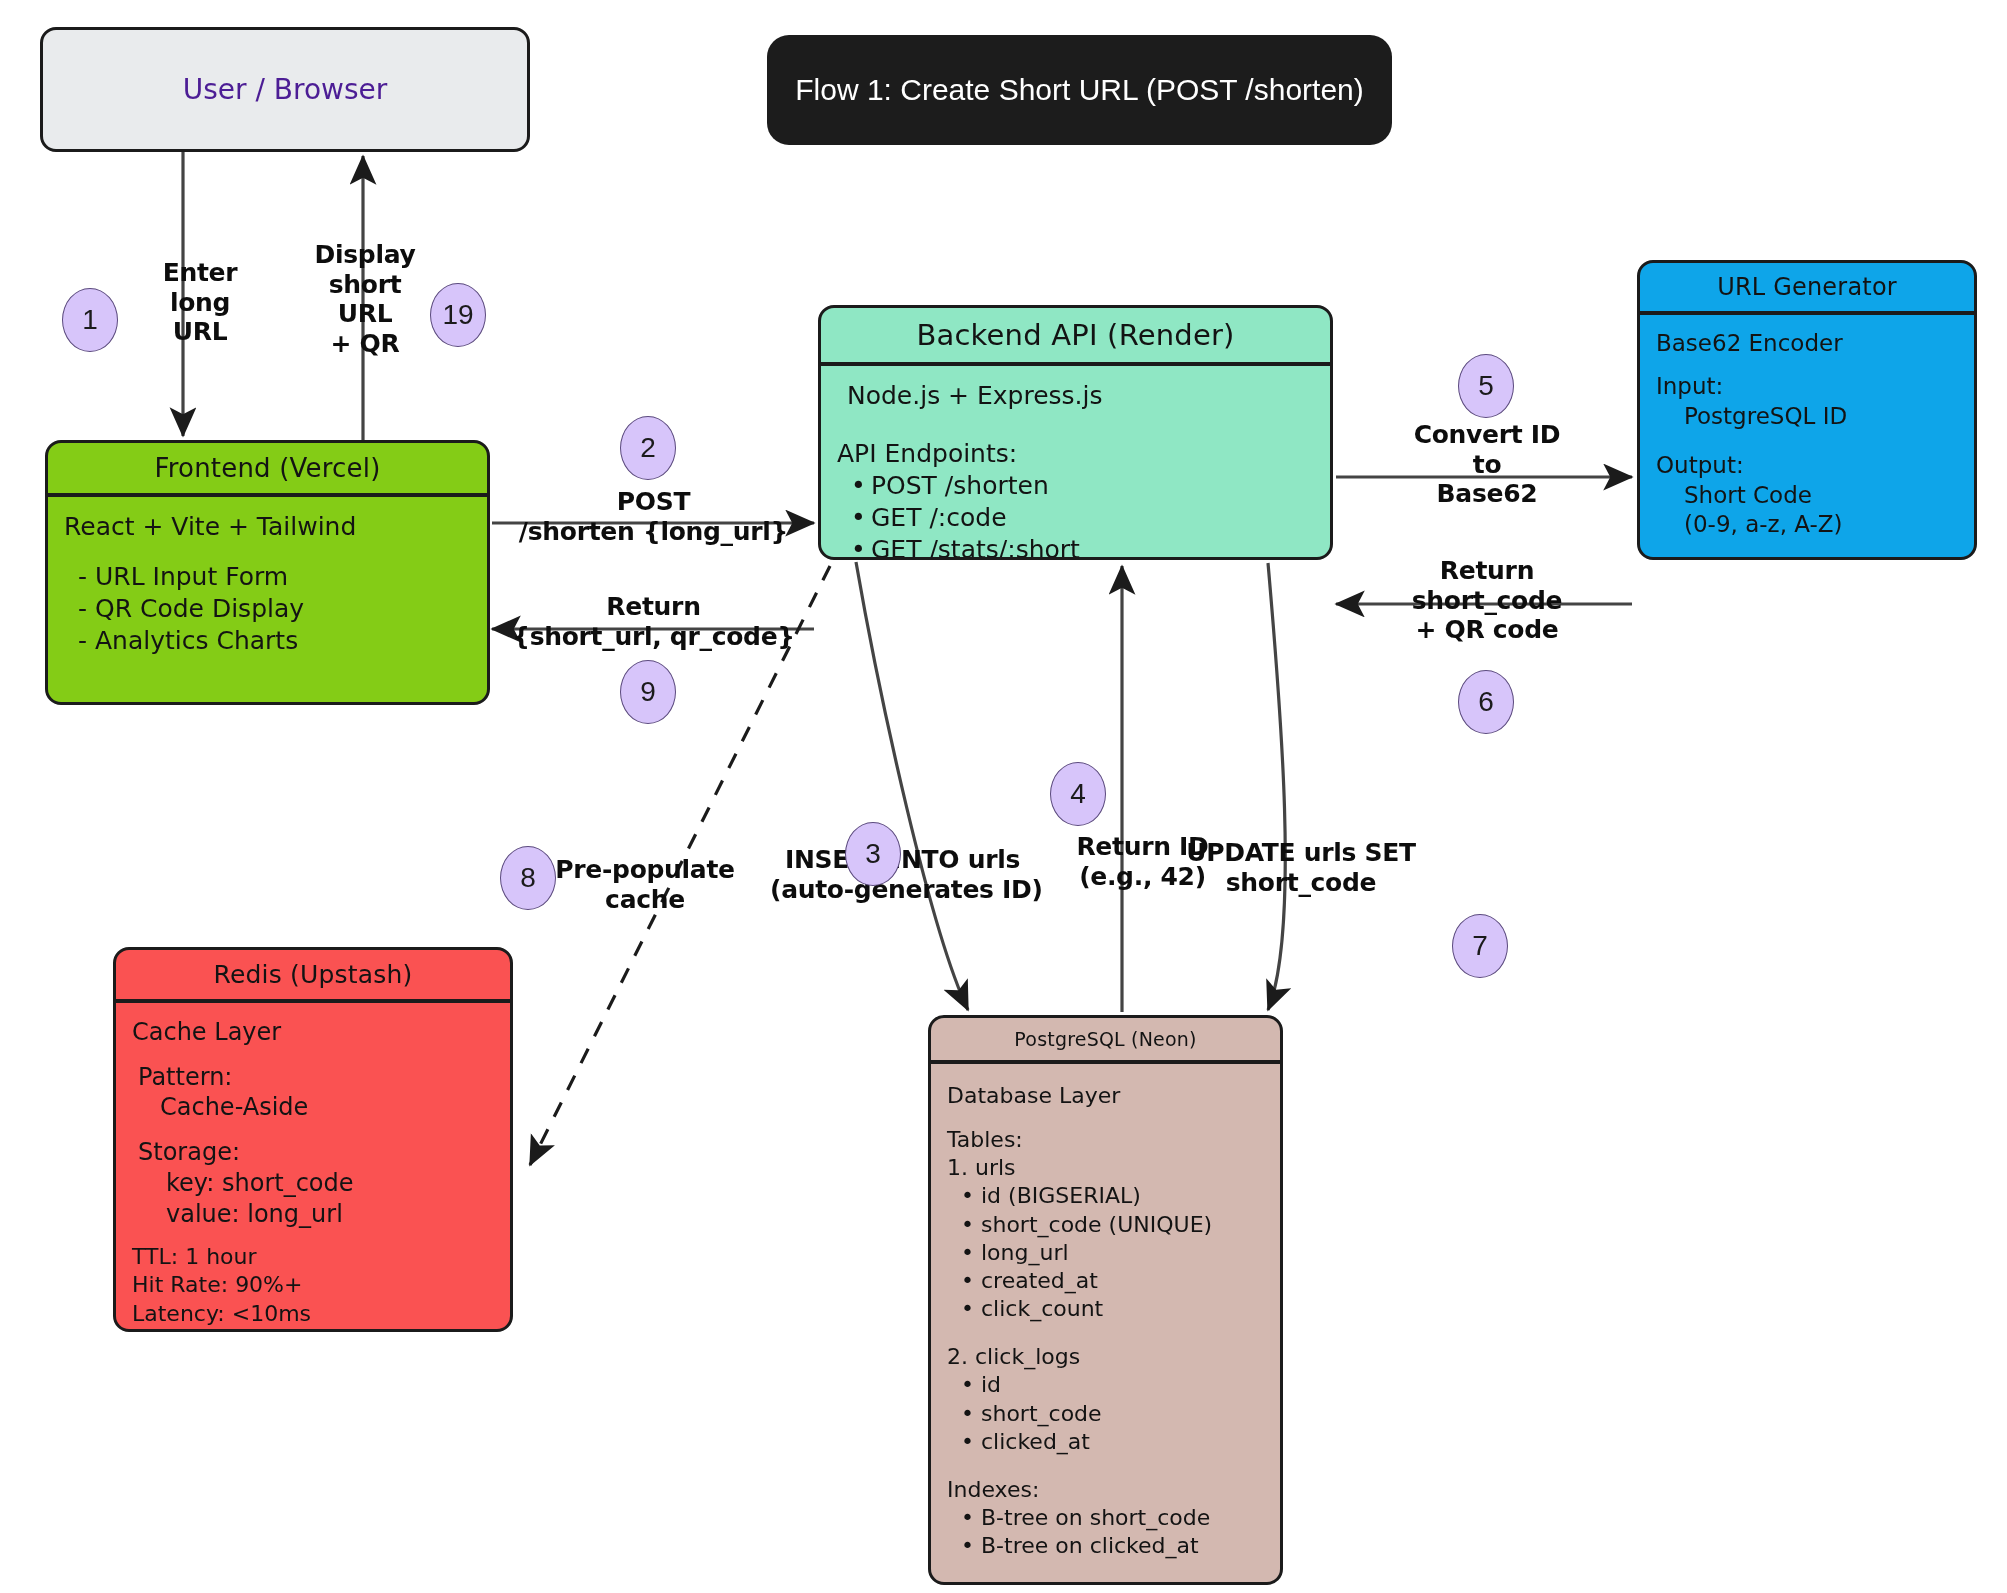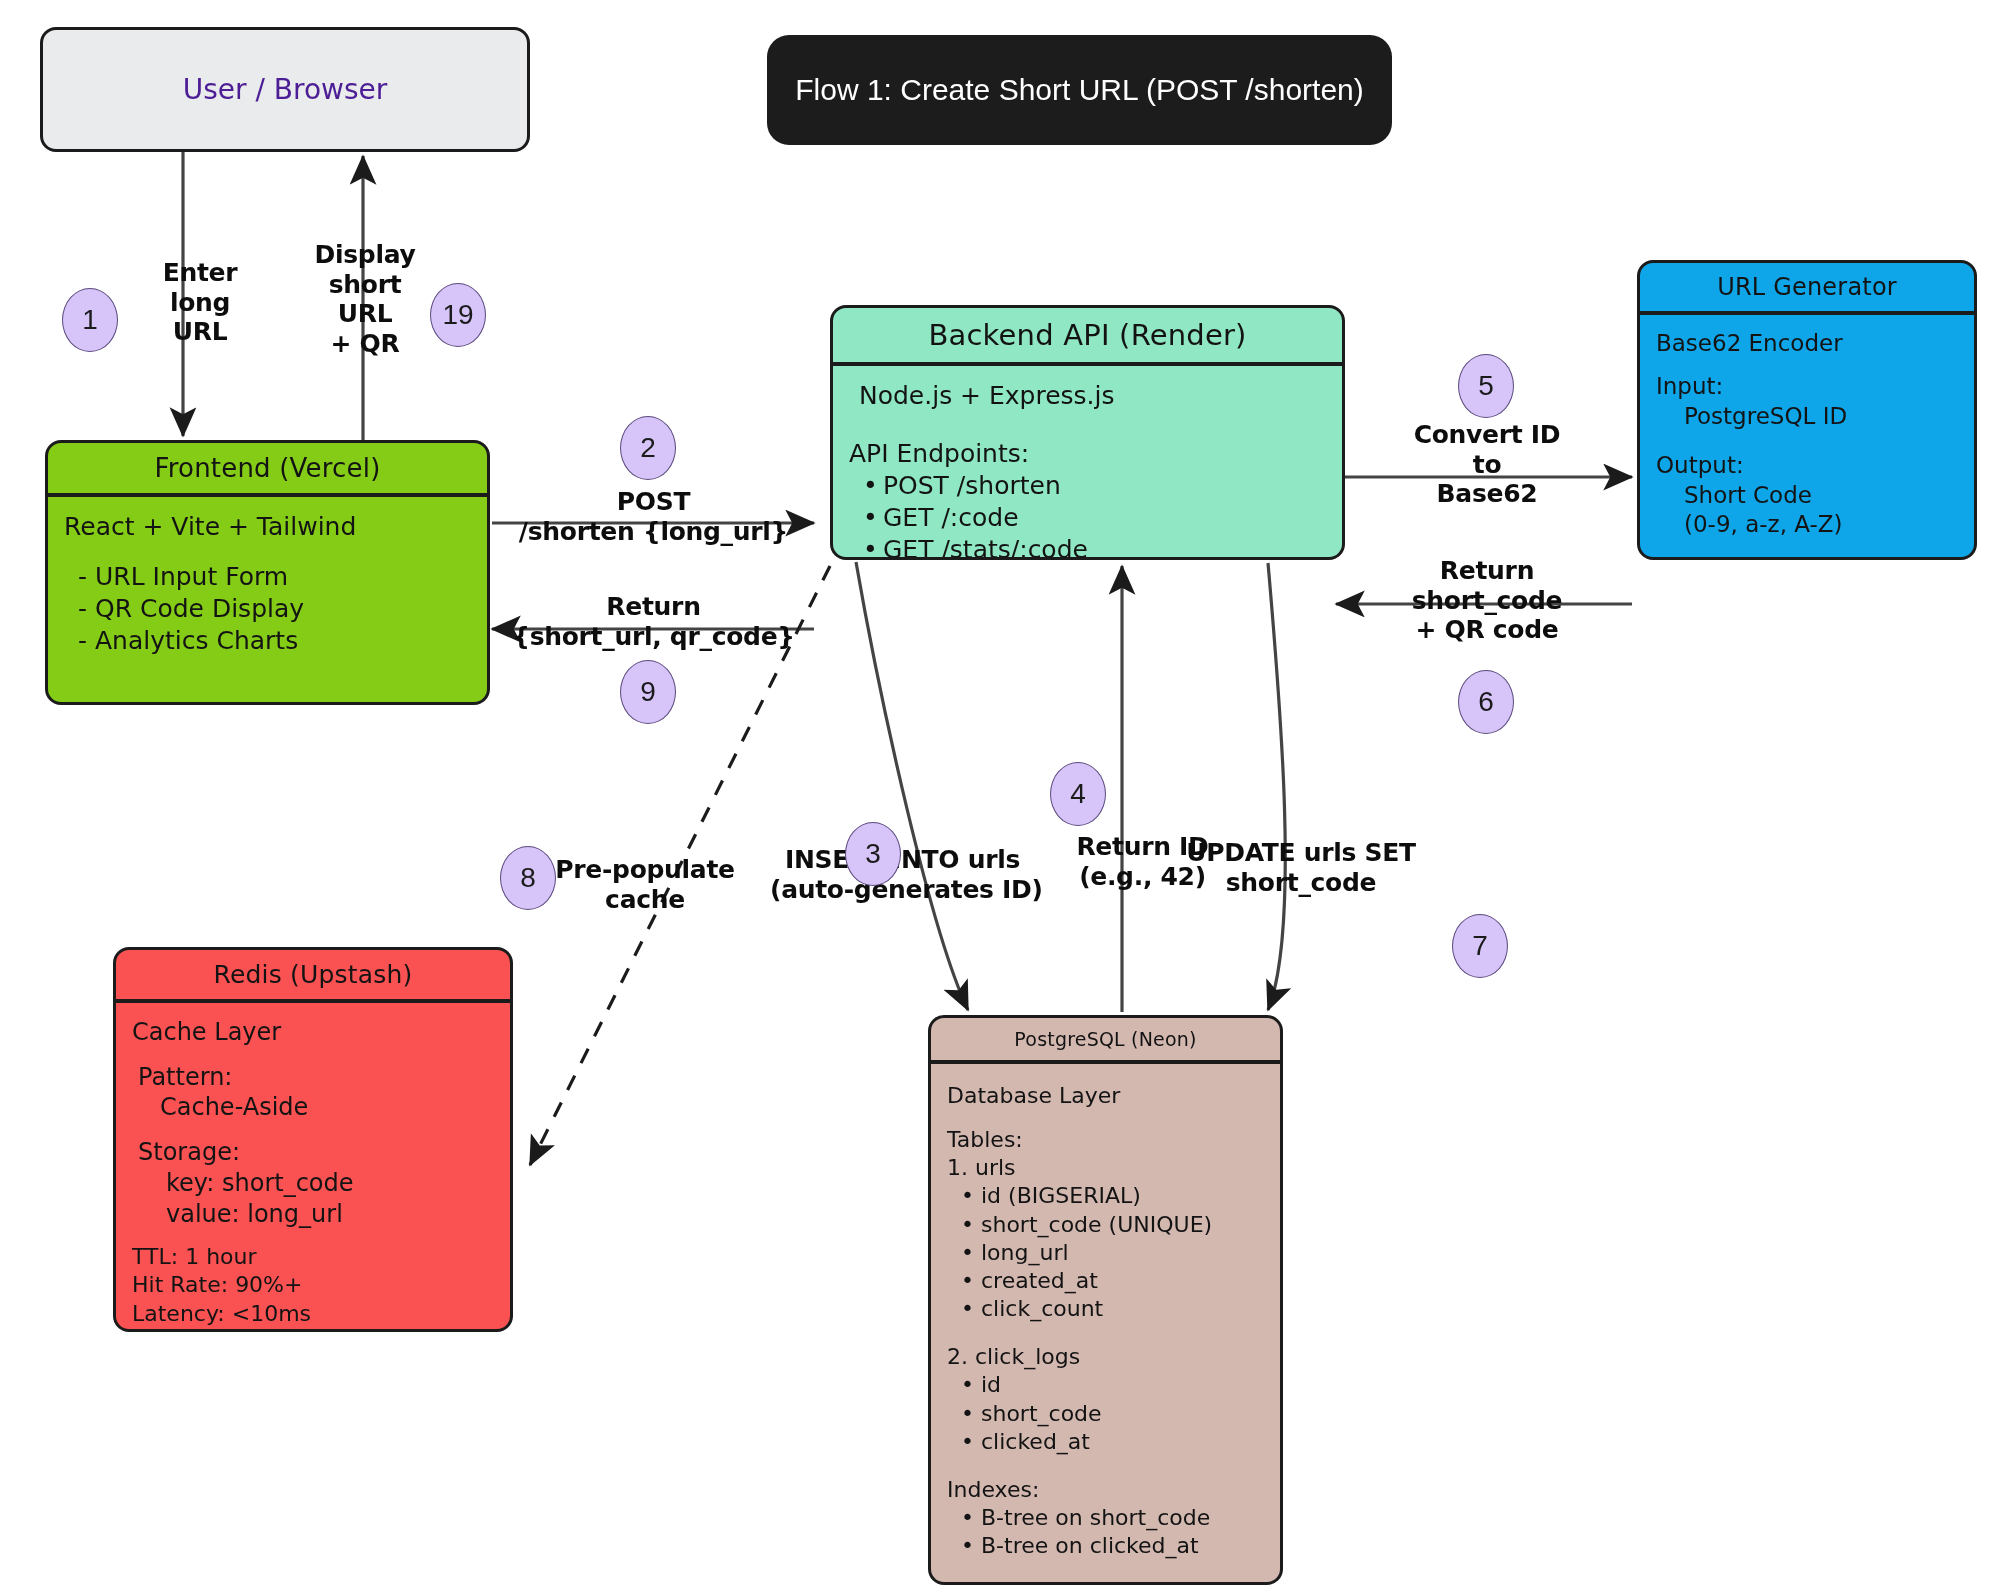--- a/index.html
+++ b/index.html
@@ -27,21 +27,21 @@
   #title-banner{left:767px;top:35px;width:625px;height:110px;background:#1c1c1c;
         border:none;border-radius:22px;display:flex;align-items:center;justify-content:center;}
   #title-banner .plain{font-size:30px;color:#ffffff;font-family:"Liberation Sans",sans-serif;}
 
   #frontend{left:45px;top:440px;width:445px;height:265px;background:#9ed7fb;}
   #backend-box{position:absolute;left:818px;top:305px;width:515px;height:255px;}
   #urlgen{left:1637px;top:260px;width:340px;height:300px;background:#fae488;}
   #redis{left:113px;top:947px;width:400px;height:385px;background:#fa5252;}
   #postgres{left:928px;top:1015px;width:355px;height:570px;background:#d3b8b0;}
 
-  .node.green{background:#8fe7c4;margin-left:12px;}
+  .node.green{background:#8fe7c4;}
 
   
   .elabel{position:absolute;font-family:"DejaVu Sans", sans-serif;font-weight:bold;
           font-size:25px;color:#0d0d0d;text-align:center;line-height:1.18;
           white-space:pre;letter-spacing:-.3px;}
 
   
   .badge{position:absolute;width:54px;height:62px;border-radius:50%;
          background:#d7c5fa;border:1.5px solid #5b4a7e;
          display:flex;align-items:center;justify-content:center;
@@ -109,21 +109,21 @@
   <div class="node green" id="backend-box" style="background: rgb(143, 231, 196);">
     <div class="ntitle" style="font-size:29px">Backend API (Render)</div>
     <div class="ndiv"></div>
     <div class="nbody">
       <div class="ln" style="padding-left:10px">Node.js + Express.js</div>
       <div class="gap" style="height:26px"></div>
       <div class="ln">API Endpoints:</div>
       <ul>
         <li>POST /shorten</li>
         <li>GET /:code</li>
-        <li>GET /stats/:code</li>
+        <li>GET /stats/:short</li>
 
       </ul>
 
     </div>
   </div>
 
   <div class="node" id="urlgen" style="background: #0ea5e9;">
     <div class="ntitle" style="font-size:24px">URL Generator</div>
     <div class="ndiv"></div>
     <div class="nbody" style="font-size:23px">

